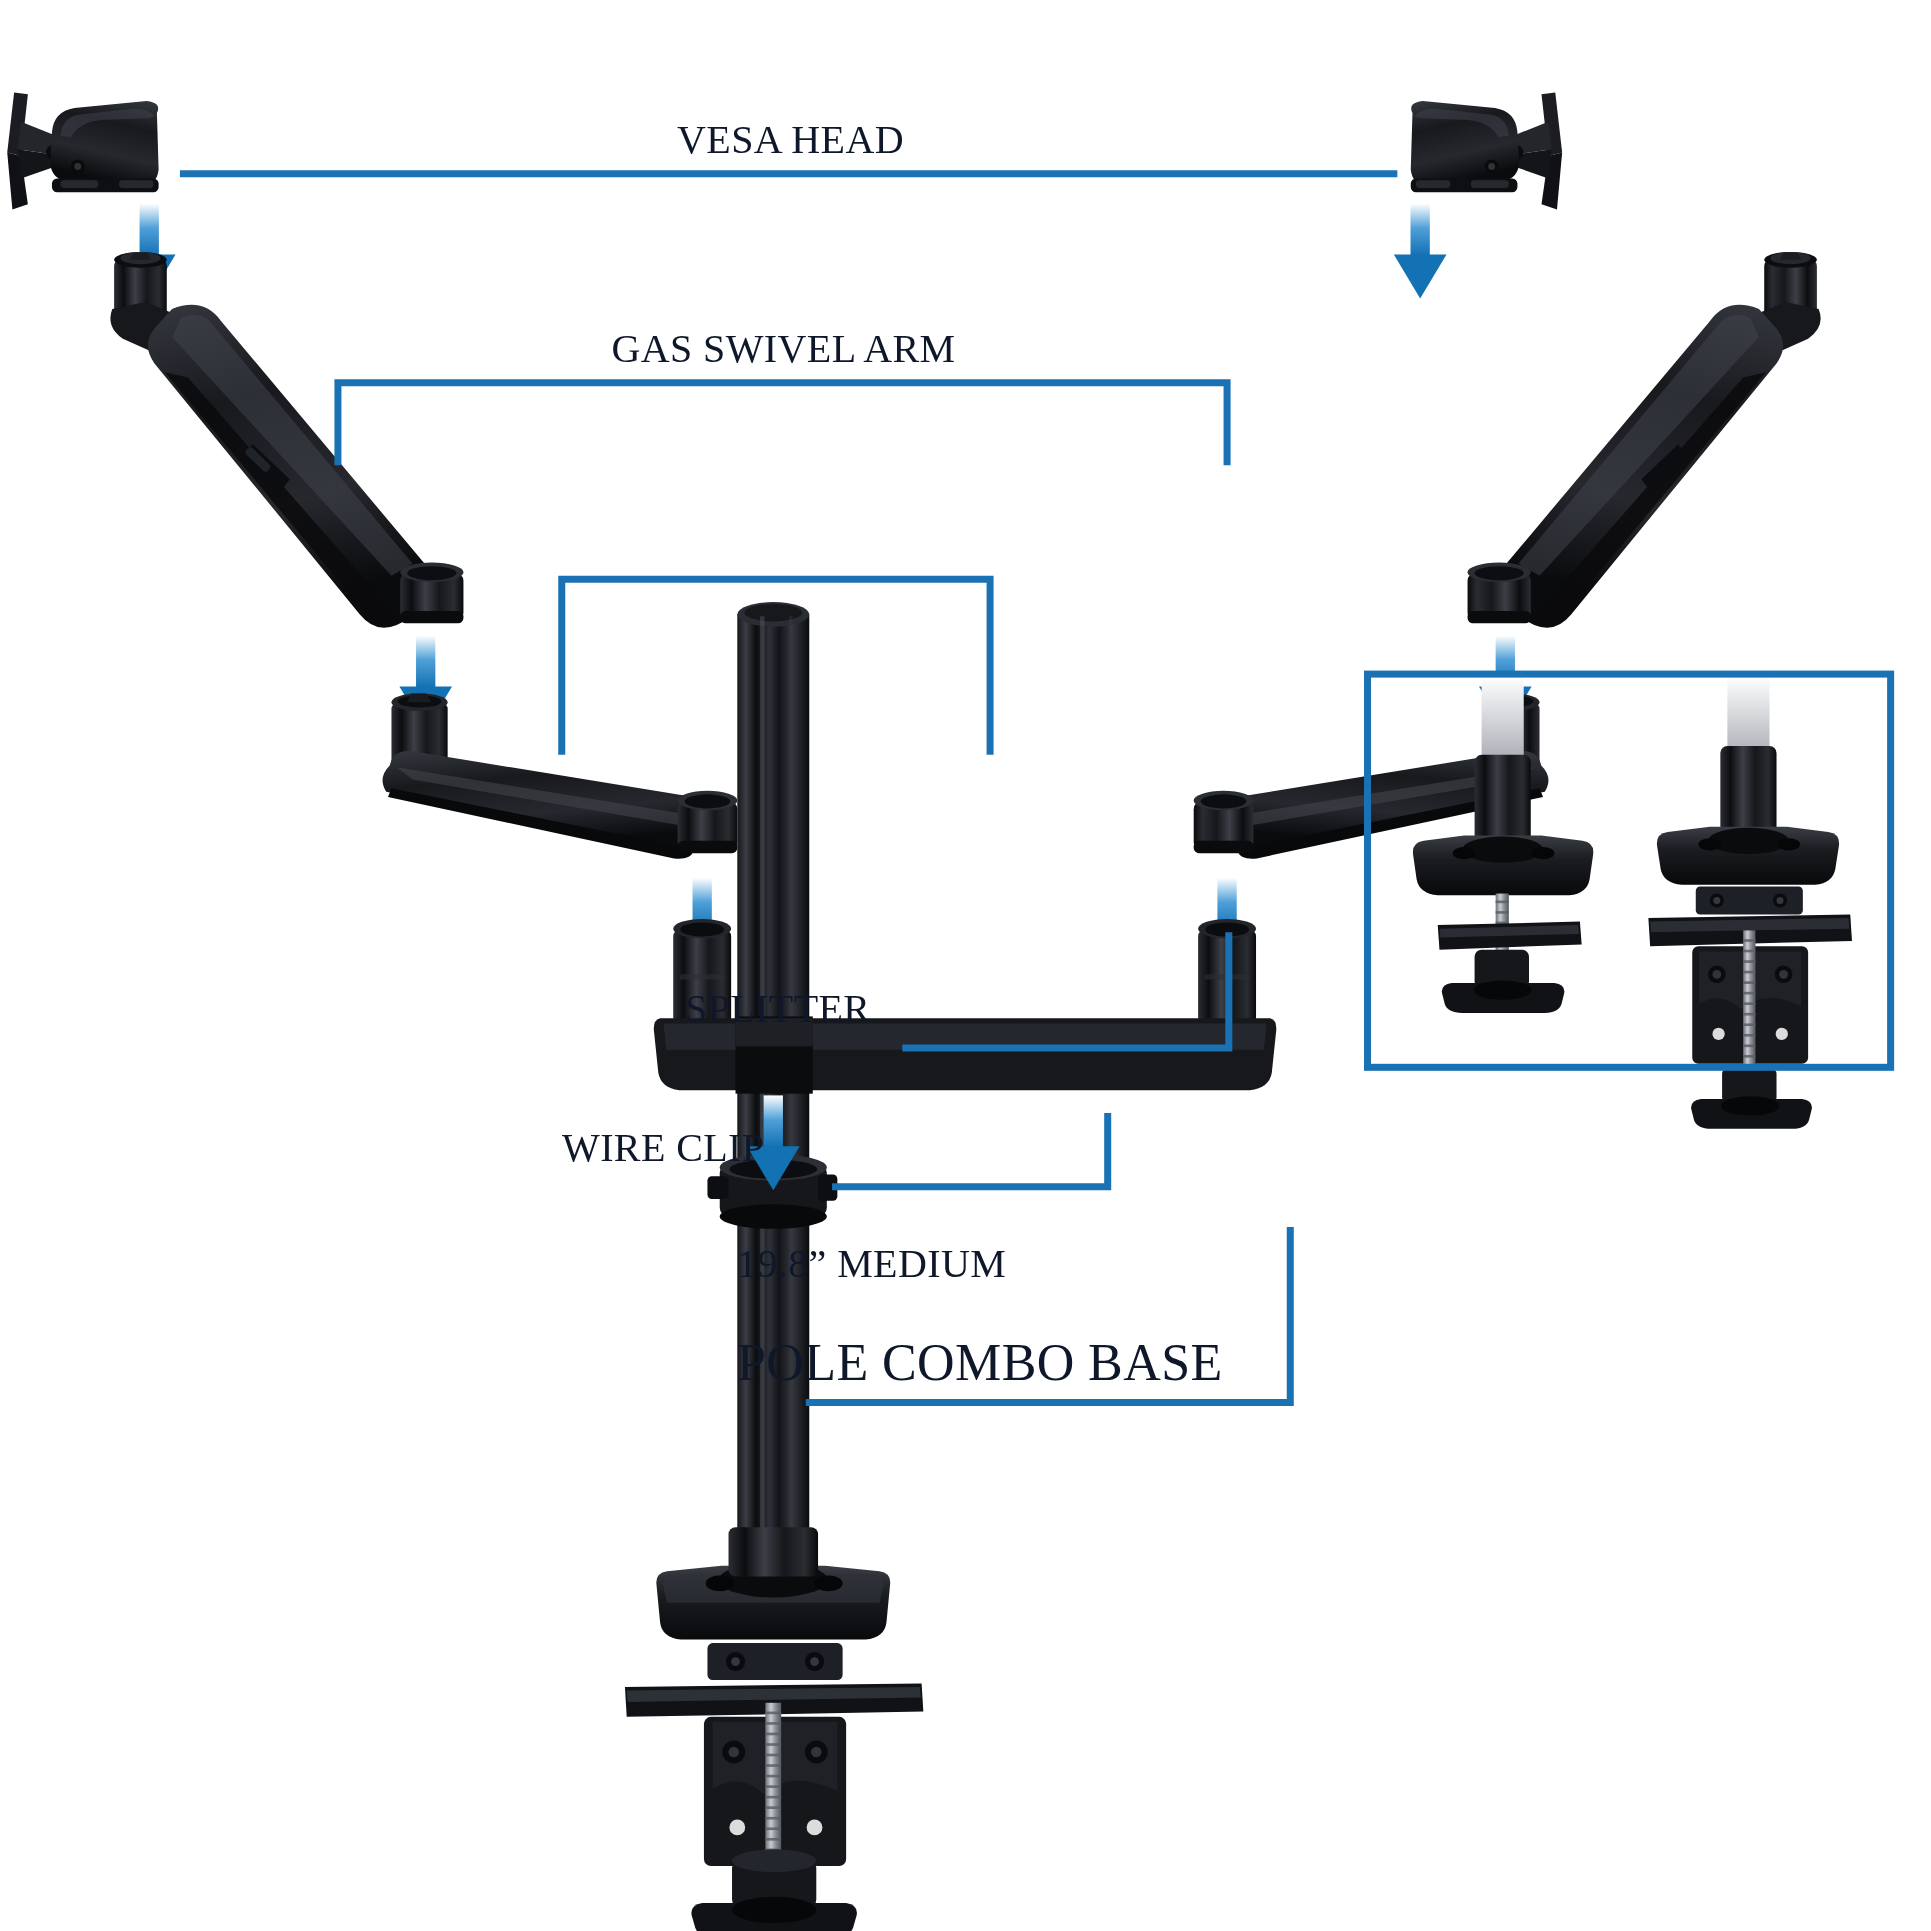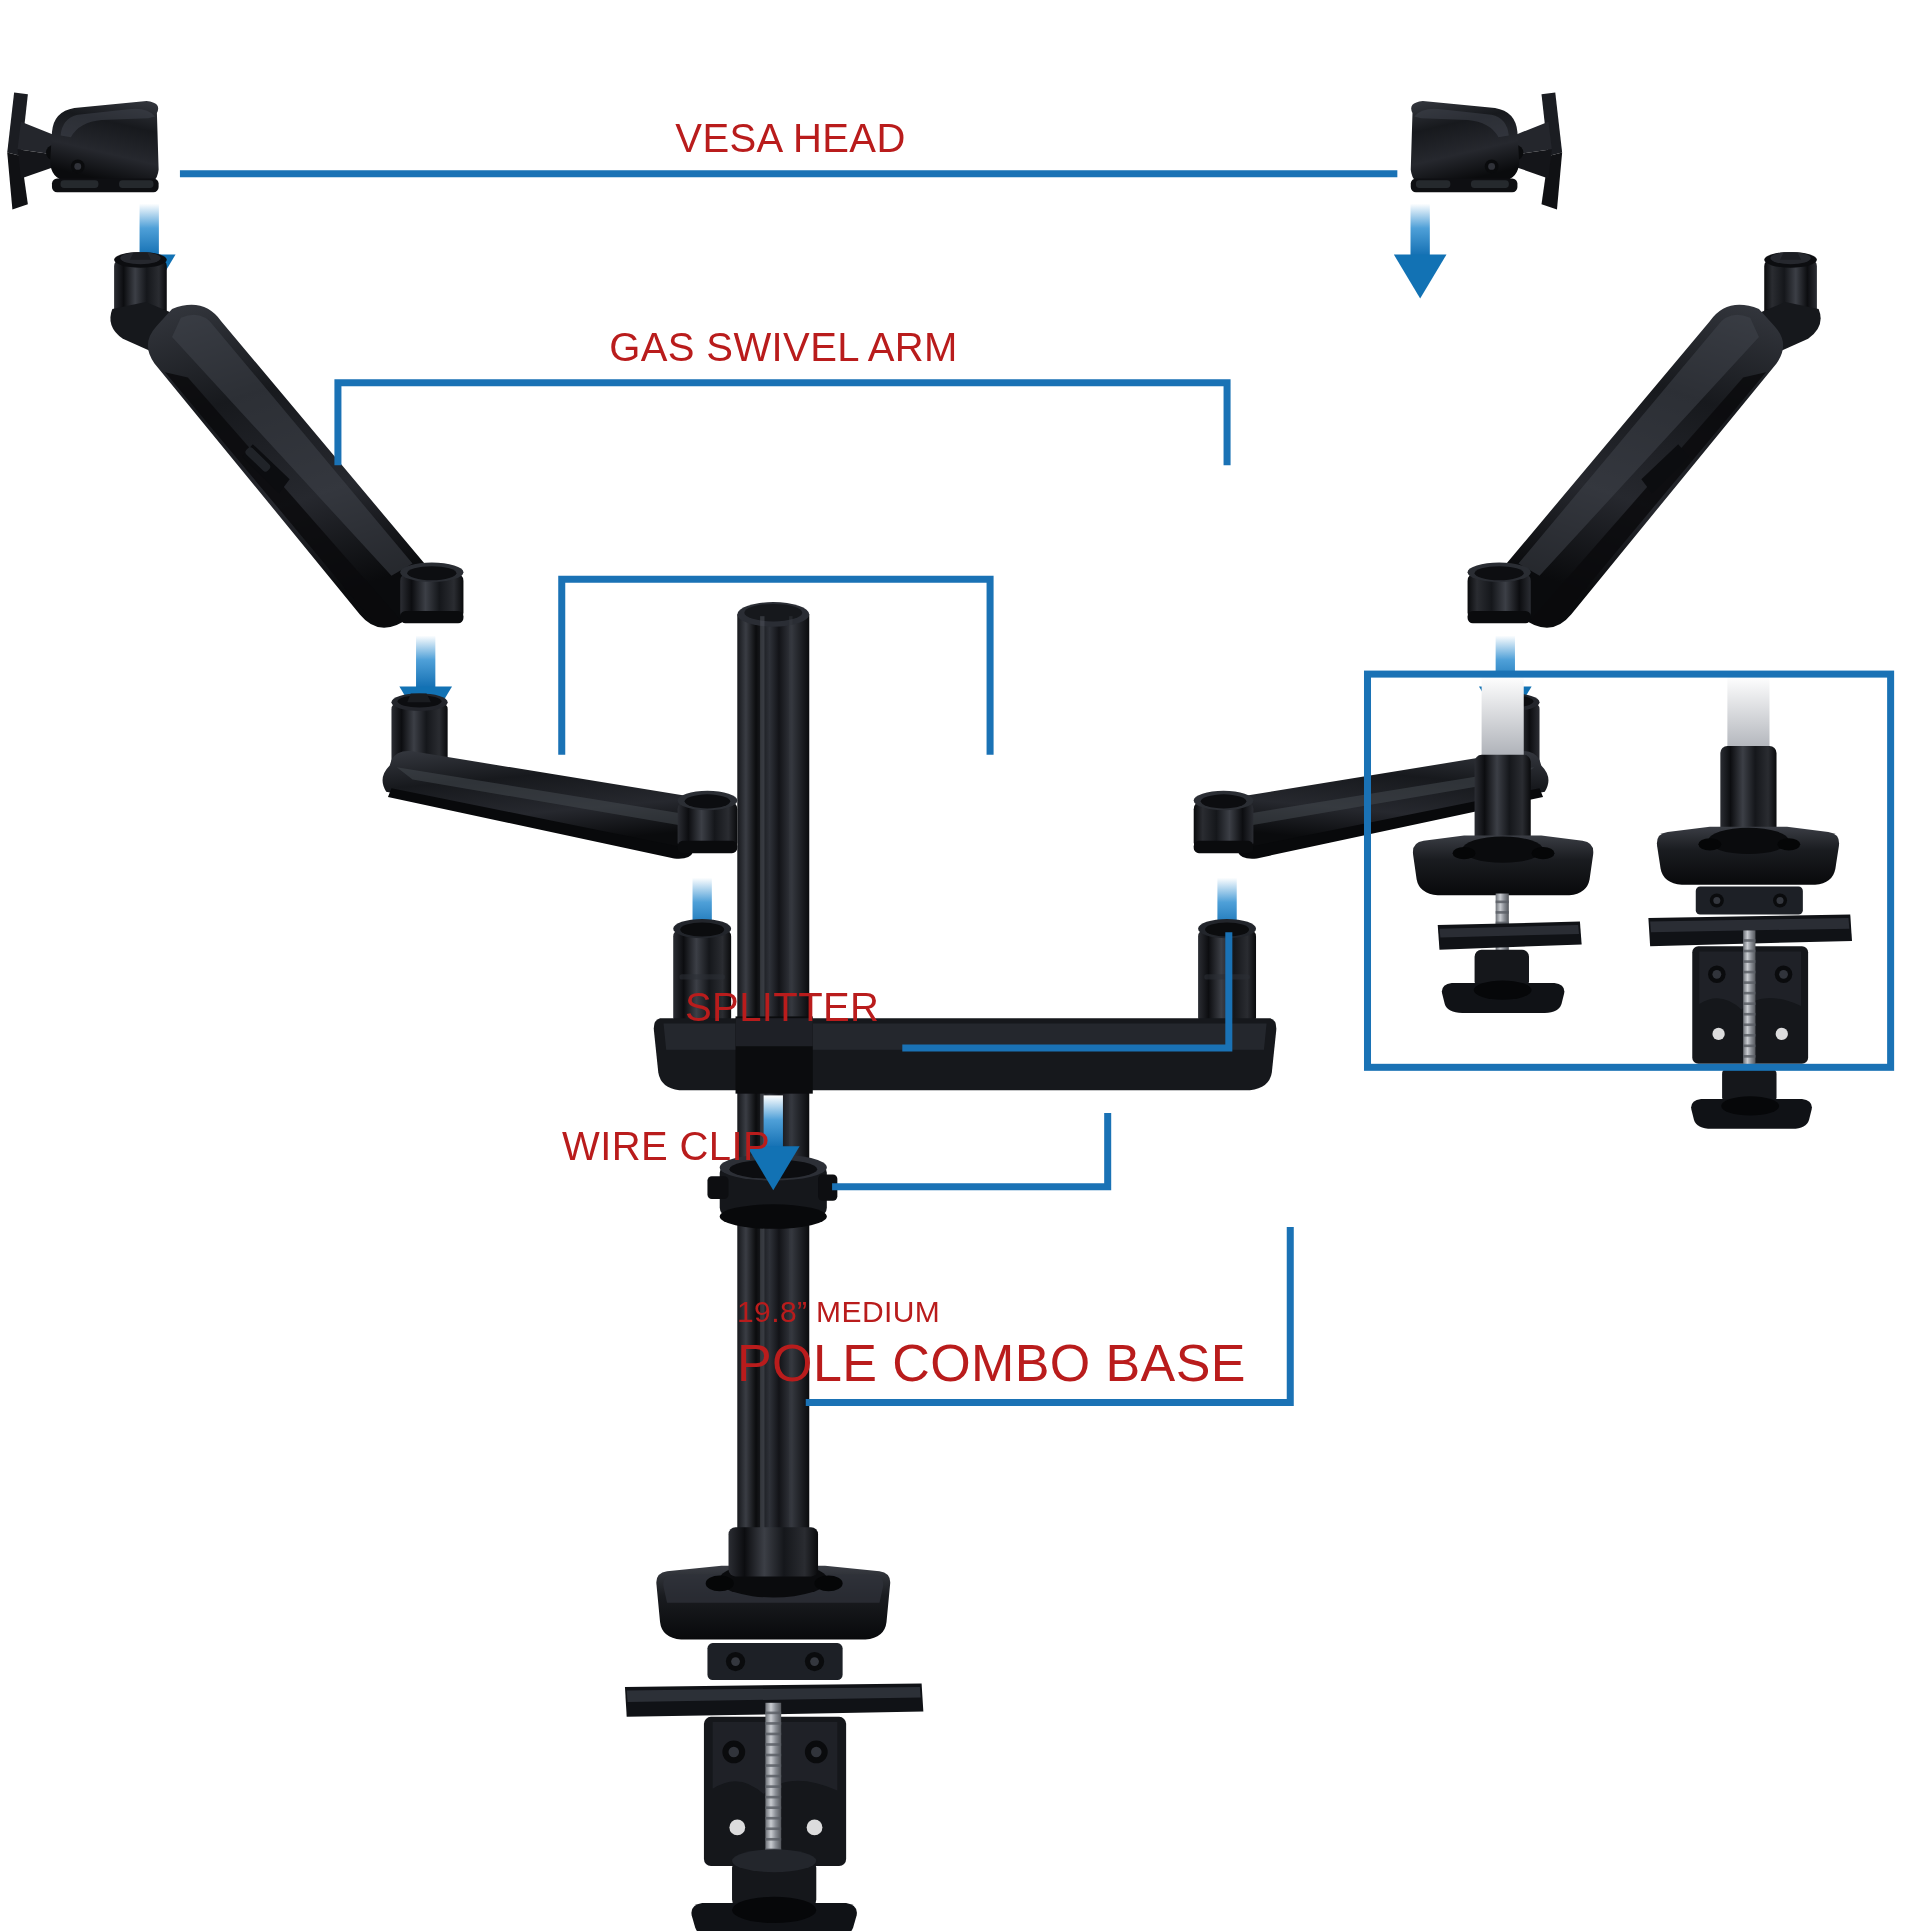--- a/index.html
+++ b/index.html
@@ -1,20 +1,20 @@
 <!DOCTYPE html>
 <html style="font-size:14px"><head>
 <meta charset="utf-8">
 <style>
   * { margin:0; padding:0; box-sizing:border-box; }
   html,body { width:1931px; height:1931px; background:#ffffff;
     font-family:"Liberation Sans", sans-serif; overflow:hidden; }
   #stage { position:relative; width:1931px; height:1931px; background:#fff; }
   svg.layer { position:absolute; left:0; top:0; width:1931px; height:1931px; }
-  .lbl { position:absolute; color:#b91c1c; font-family:Liberation Sans, sans-serif;
+  .lbl { position:absolute; color:#0f172a; font-family:Liberation Serif, serif;
     font-weight:400; white-space:nowrap; letter-spacing:0.4px; }
   .lbl.c { text-align:center; }
   .lbl.r { text-align:left; }
 </style>
 </head>
 <body>
 
 <div id="stage">
 
   <svg class="layer" viewBox="0 0 2200 2200">
@@ -413,18 +413,18 @@
 
   <div class="lbl c" style="left:527px; top:116px; width:527px; font-size:40px;">VESA HEAD</div>
 
   <div class="lbl c" style="left:520px; top:325px; width:527px; font-size:40px;">GAS SWIVEL ARM</div>
 
 
   <div class="lbl r" style="left:685px; top:985px; width:521px; font-size:40px;">SPLITTER</div>
 
   <div class="lbl r" style="left:562px; top:1124px; width:523px; font-size:40px;">WIRE CLIP</div>
 
-  <div class="lbl r" style="left:737px; top:1295px; width:532px; font-size:30px;">19.8” MEDIUM</div>
+  <div class="lbl r" style="left:737px; top:1240px; width:532px; font-size:40px;">19.8” MEDIUM</div>
   <div class="lbl r" style="left:737px; top:1333px; width:532px; font-size:52px;">POLE COMBO BASE</div>
 
 
 </div>
 
 
 </body></html>

